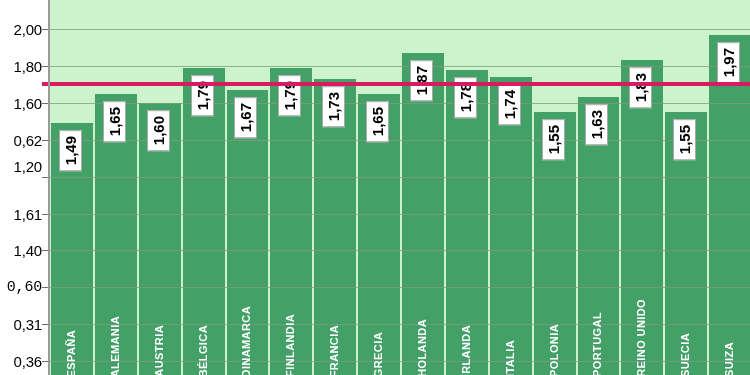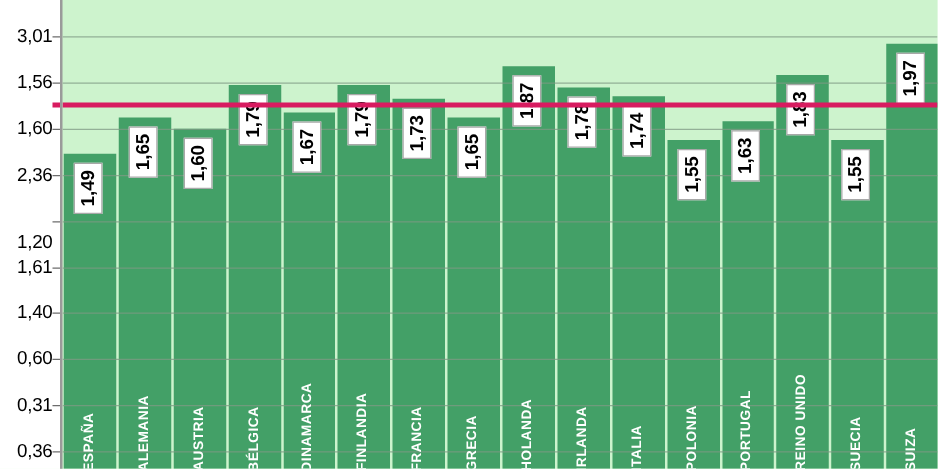--- a/index.html
+++ b/index.html
@@ -91,35 +91,35 @@
 </head>
 <body>
 
 <div id="chart-root">
 
   <div id="y-axis">
       <div class="ytick" style="top: 361px;">0,36</div>
       <div class="ytick-mark" style="top: 361px;"></div>
       <div class="ytick" style="top: 324.125px;">0,31</div>
       <div class="ytick-mark" style="top: 324.125px;"></div>
-      <div class="ytick" style="top: 287.25px;">0,60</div>
+      <div class="ytick" style="top: 287.25px; font-family: Liberation Mono, monospace;">0,60</div>
       <div class="ytick-mark" style="top: 287.25px;"></div>
       <div class="ytick" style="top: 250.375px;">1,40</div>
       <div class="ytick-mark" style="top: 250.375px;"></div>
       <div class="ytick" style="top: 213.5px;">1,61</div>
       <div class="ytick-mark" style="top: 213.5px;"></div>
-      <div class="ytick" style="top: 194px;">1,20</div>
+      <div class="ytick" style="top: 166px;">1,20</div>
       <div class="ytick-mark" style="top: 176.625px;"></div>
-      <div class="ytick" style="top: 139.75px;">2,36</div>
+      <div class="ytick" style="top: 139.75px;">0,62</div>
       <div class="ytick-mark" style="top: 139.75px;"></div>
       <div class="ytick" style="top: 102.875px;">1,60</div>
       <div class="ytick-mark" style="top: 102.875px;"></div>
-      <div class="ytick" style="top: 66px;">1,56</div>
+      <div class="ytick" style="top: 66px;">1,80</div>
       <div class="ytick-mark" style="top: 66px;"></div>
-      <div class="ytick" style="top: 29.125px;">3,01</div>
+      <div class="ytick" style="top: 29.125px;">2,00</div>
       <div class="ytick-mark" style="top: 29.125px;"></div>
     </div>
 
   <div id="plot-area">
     <div id="bars">
         <div class="bar-slot" style="left: 0px; width: 43.875px;">
           <div class="bar" title="ESPAÑA: 1,49" style="top: 123.156px; background: rgb(67, 160, 103);"></div>
           <div class="bar-label" style="top: 130.156px; left: 50%; margin-left: -13px;">1,49</div>
           <div class="cat-label" style="bottom: -2px; left: 50%; margin-left: -7px;">ESPAÑA</div>
         </div>

